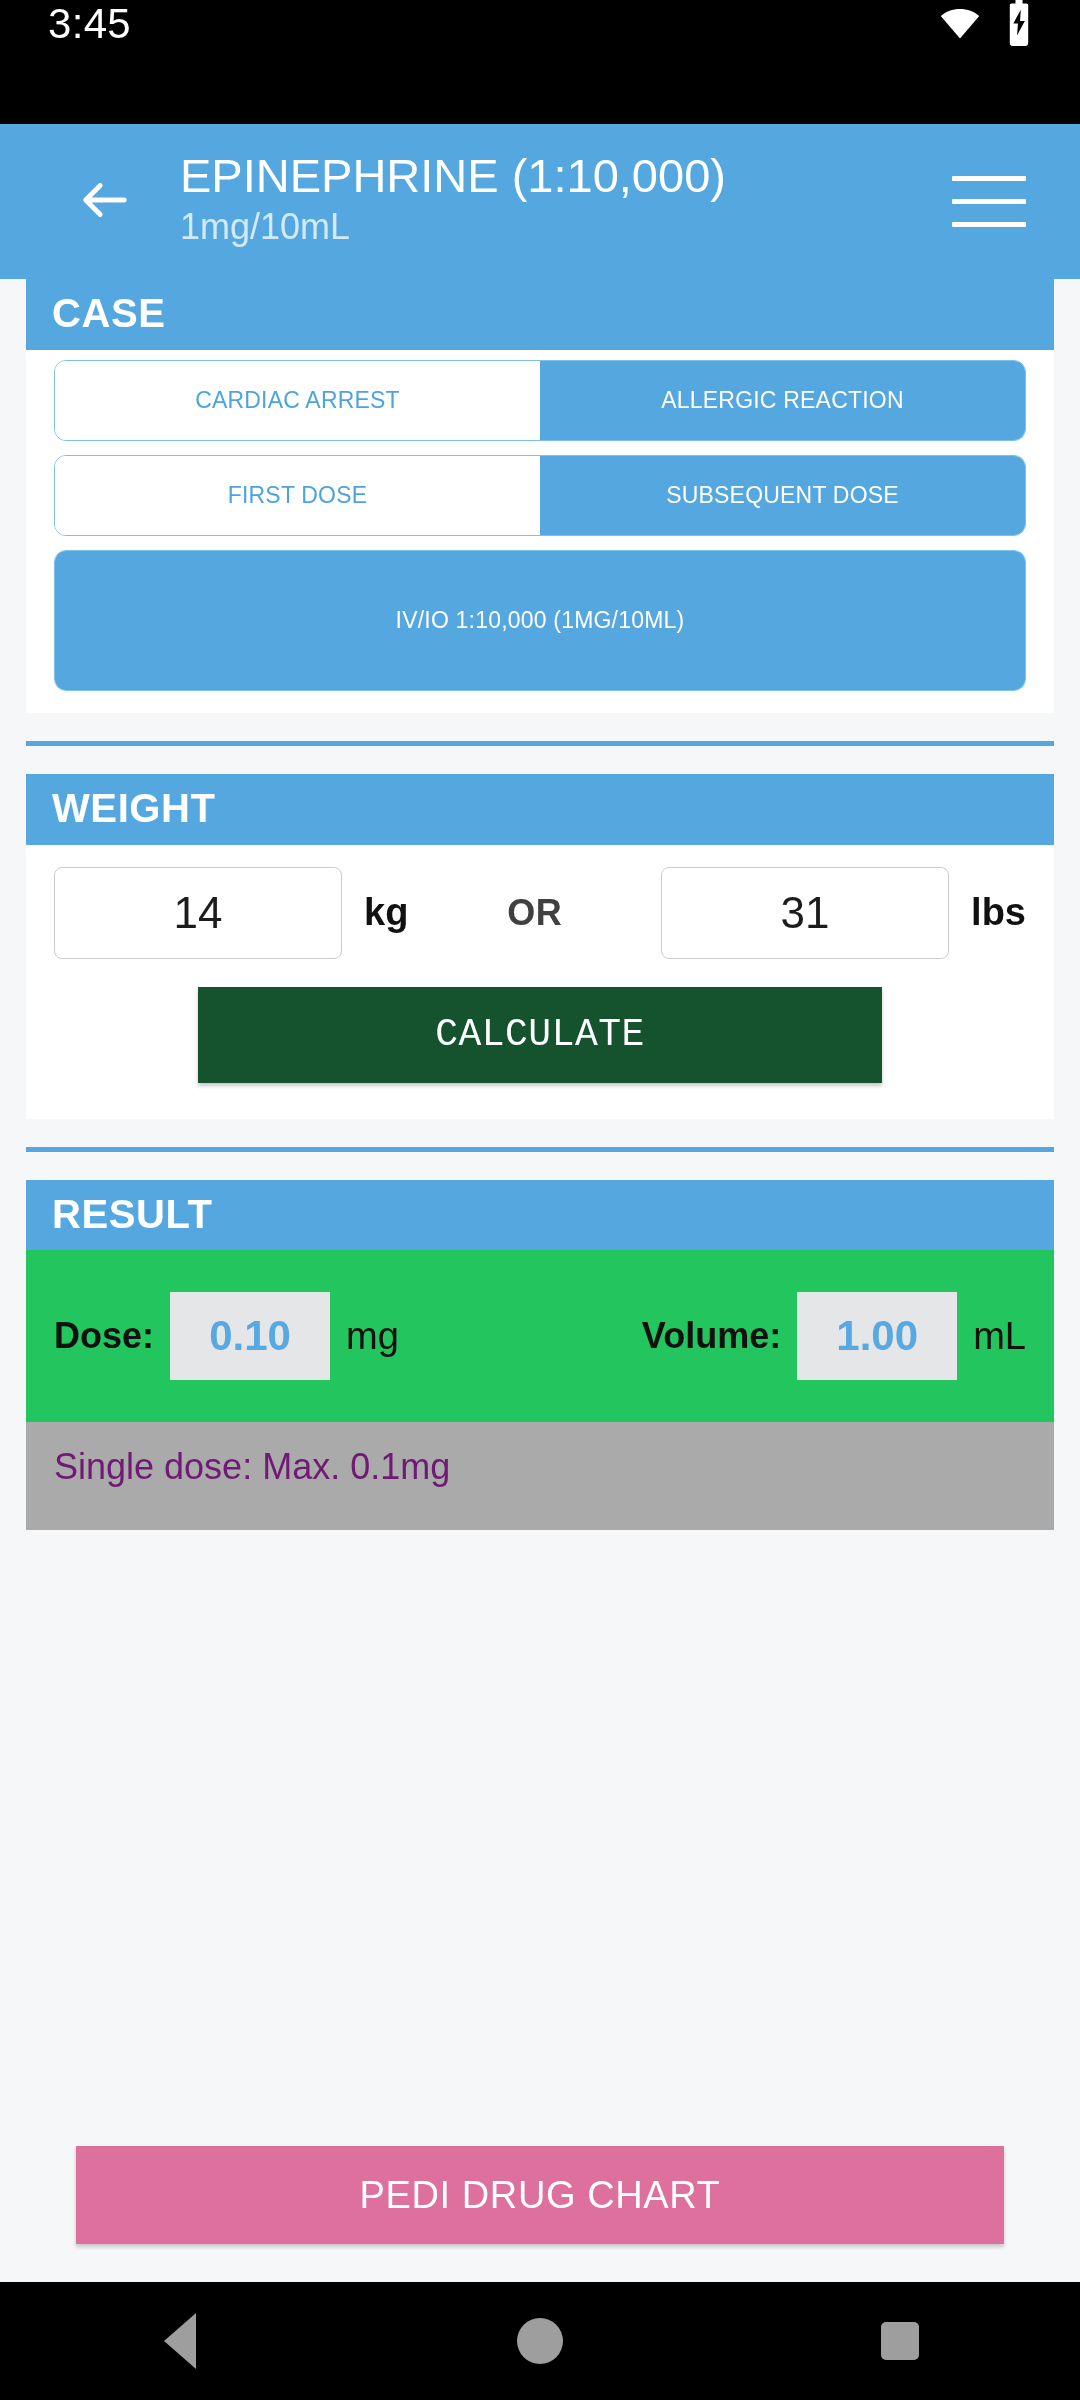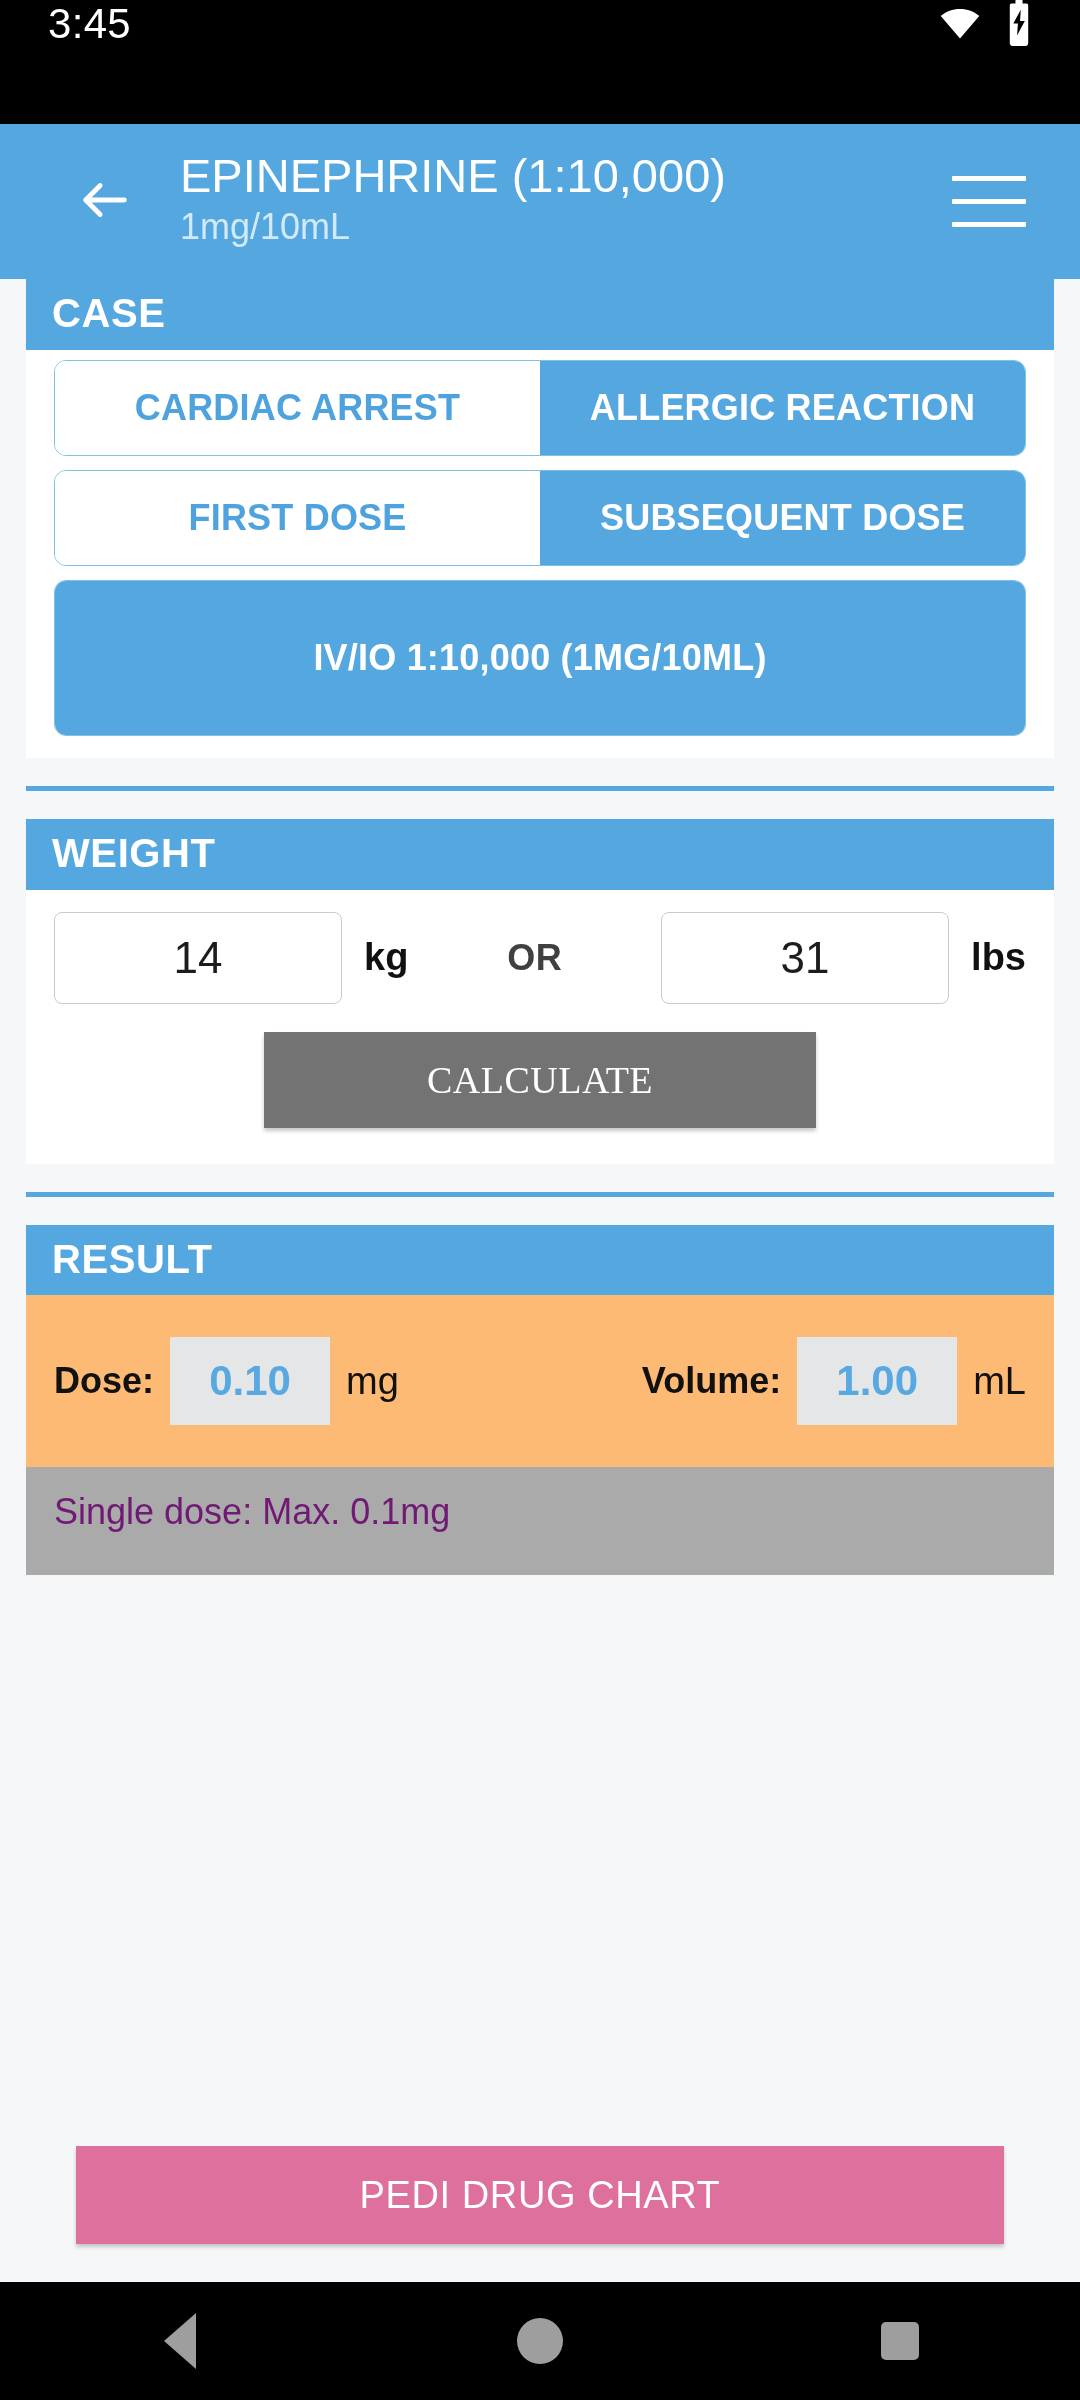--- a/index.html
+++ b/index.html
@@ -136,22 +136,22 @@
     border: 1.5px solid #7dc0e8;
     border-radius: 12px;
     overflow: hidden;
     margin-bottom: 14px;
     background: #ffffff;
   }
   .seg-row:last-child { margin-bottom: 0; }
   .seg {
     flex: 1 1 50%;
     text-align: right;
-    font-size: 36px;
-    font-weight: 700;
+    font-size: 23px;
+    font-weight: 400;
     padding: 26px 6px;
     color: #4ea3de;
     background: #ffffff;
     cursor: pointer;
     letter-spacing: 0.2px;
     display: flex;
     align-items: center;
     justify-content: center;
   }
   .seg.tall { padding: 56px 6px; }
@@ -200,35 +200,35 @@
     font-weight: 700;
     color: #404040;
     letter-spacing: 0.5px;
   }
   .calc-wrap {
     display: flex;
     justify-content: center;
     padding: 24px 0 36px 0;
   }
   .calc-btn {
-    width: 552px;
+    width: 684px;
     height: 96px;
-    background: #737373;
+    background: #14532d;
     color: #ffffff;
     border: none;
-    font-family: Liberation Serif, serif;
+    font-family: Liberation Mono, monospace;
     font-size: 38px;
     letter-spacing: 0.5px;
     box-shadow: 0 3px 4px rgba(0,0,0,0.22);
     cursor: pointer;
   }
 
   
   .result-yellow {
-    background: #fdba74;
+    background: #22c55e;
     display: flex;
     align-items: center;
     padding: 26px 28px;
   }
   .res-label {
     font-size: 36px;
     font-weight: 700;
     color: #111111;
   }
   .res-box {

